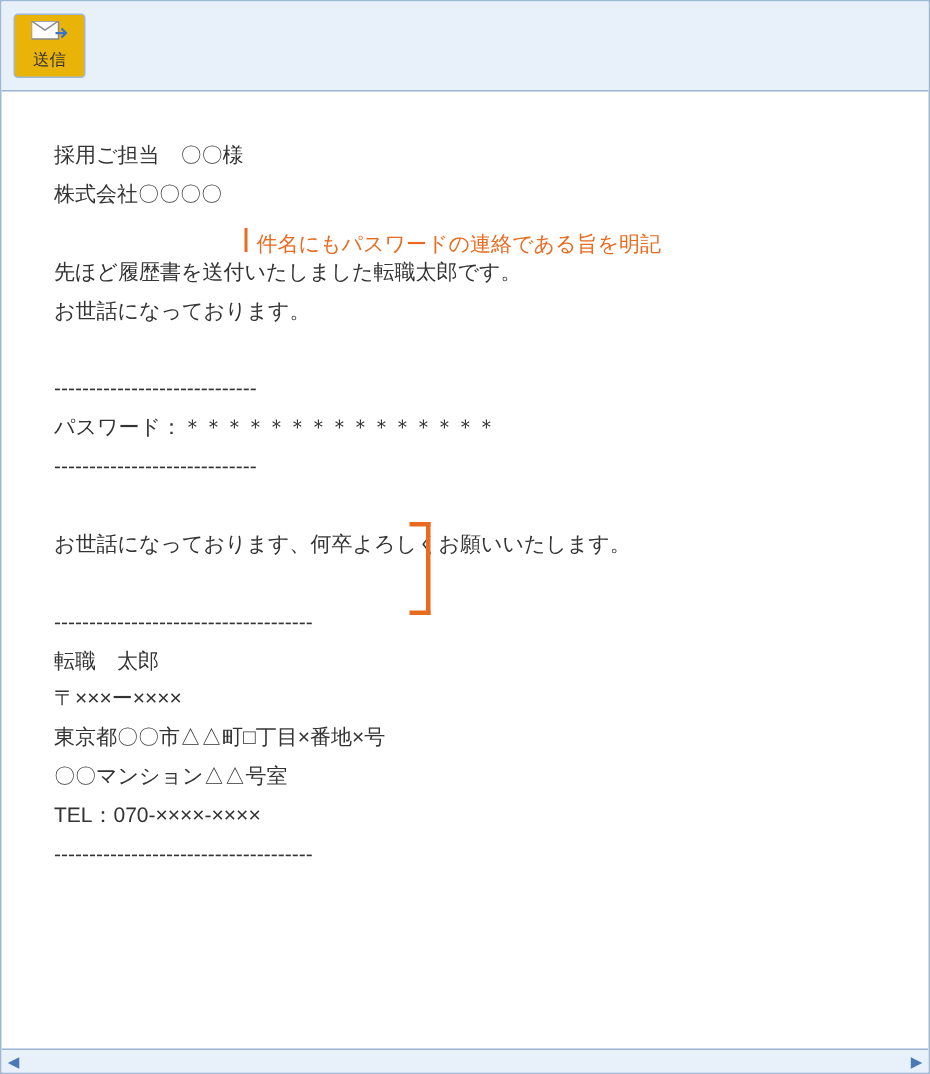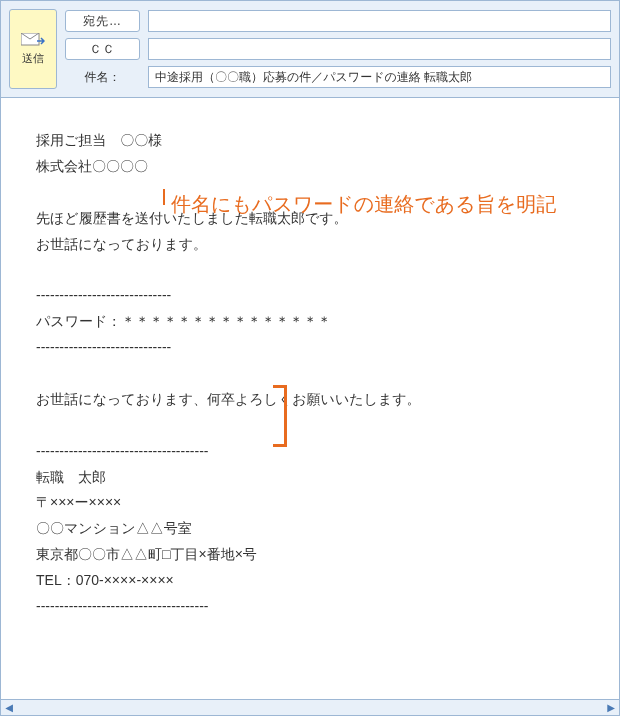--- a/index.html
+++ b/index.html
@@ -26,21 +26,21 @@
       gap: 8px;
       border-bottom: 1px solid #9db7d4;
     }
     .send-btn {
       width: 48px;
       display: flex;
       flex-direction: column;
       align-items: center;
       justify-content: center;
       border: 1px solid #9db7d4;
-      background: #fef9c3;
+      background: #eab308;
       border-radius: 3px;
       cursor: pointer;
       padding: 4px 2px;
     }
     .send-btn .env-icon {
       width: 24px;
       height: 16px;
       position: relative;
       margin-bottom: 2px;
     }
@@ -99,21 +99,21 @@
       padding: 30px 35px;
       font-size: 14px;
       line-height: 1.85;
       color: #333;
       overflow: auto;
     }
     .body-line { white-space: pre; }
     .annotation {
       position: absolute;
       color: #e86b1f;
-      font-size: 20px;
+      font-size: 14px;
       font-weight: 500;
       pointer-events: none;
       line-height: 1.5;
     }
     .ann1 { top: 91px; left: 170px; }
     .ann1-line {
       position: absolute;
       top: 91px;
       left: 162px;
       width: 2px;
@@ -162,55 +162,41 @@
     <div class="send-btn">
       <span class="env-icon">
         <svg width="24" height="16" viewBox="0 0 24 16">
           <rect x="0" y="0" width="18" height="12" fill="#fff" stroke="#888" stroke-width="1"></rect>
           <path d="M0 0 L9 6 L18 0" fill="none" stroke="#888" stroke-width="1"></path>
           <path d="M16 8 L23 8 M20 5 L23 8 L20 11" fill="none" stroke="#3a72c8" stroke-width="1.5"></path>
         </svg>
       </span>
       <span class="label">送信</span>
     </div>
-    <div class="fields">
-      <div class="field-row">
-        <div class="field-btn">宛先…</div>
-        <input class="field-input" type="text" value="" style="">
-      </div>
-      <div class="field-row">
-        <div class="field-btn">ＣＣ</div>
-        <input class="field-input" type="text" value="" style="">
-      </div>
-      <div class="field-row">
-        <div class="field-label">件名：</div>
-        <input class="field-input" type="text" value="中途採用（〇〇職）応募の件／パスワードの連絡 転職太郎" style="">
-      </div>
-    </div>
   </div>
 
   <div class="body-wrapper">
     <div class="body-area" id="body-area">
         <div class="body-line">採用ご担当　〇〇様</div>
         <div class="body-line">株式会社〇〇〇〇</div>
         <div class="body-line">&nbsp;</div>
         <div class="body-line">先ほど履歴書を送付いたしました転職太郎です。</div>
         <div class="body-line">お世話になっております。</div>
         <div class="body-line">&nbsp;</div>
         <div class="body-line">-----------------------------</div>
         <div class="body-line">パスワード：＊＊＊＊＊＊＊＊＊＊＊＊＊＊＊</div>
         <div class="body-line">-----------------------------</div>
         <div class="body-line">&nbsp;</div>
         <div class="body-line">お世話になっております、何卒よろしくお願いいたします。</div>
         <div class="body-line">&nbsp;</div>
         <div class="body-line">-------------------------------------</div>
         <div class="body-line">転職　太郎</div>
         <div class="body-line">〒×××ー××××</div>
+        <div class="body-line">東京都〇〇市△△町□丁目×番地×号</div>
         <div class="body-line">〇〇マンション△△号室</div>
-        <div class="body-line">東京都〇〇市△△町□丁目×番地×号</div>
         <div class="body-line">TEL：070-××××-××××</div>
         <div class="body-line">-------------------------------------</div>
       </div>
 
     <div class="ann1-line"></div>
     <div class="annotation ann1">件名にもパスワードの連絡である旨を明記</div>
 
     <div class="bracket"></div>
 
     <div class="hscroll">

